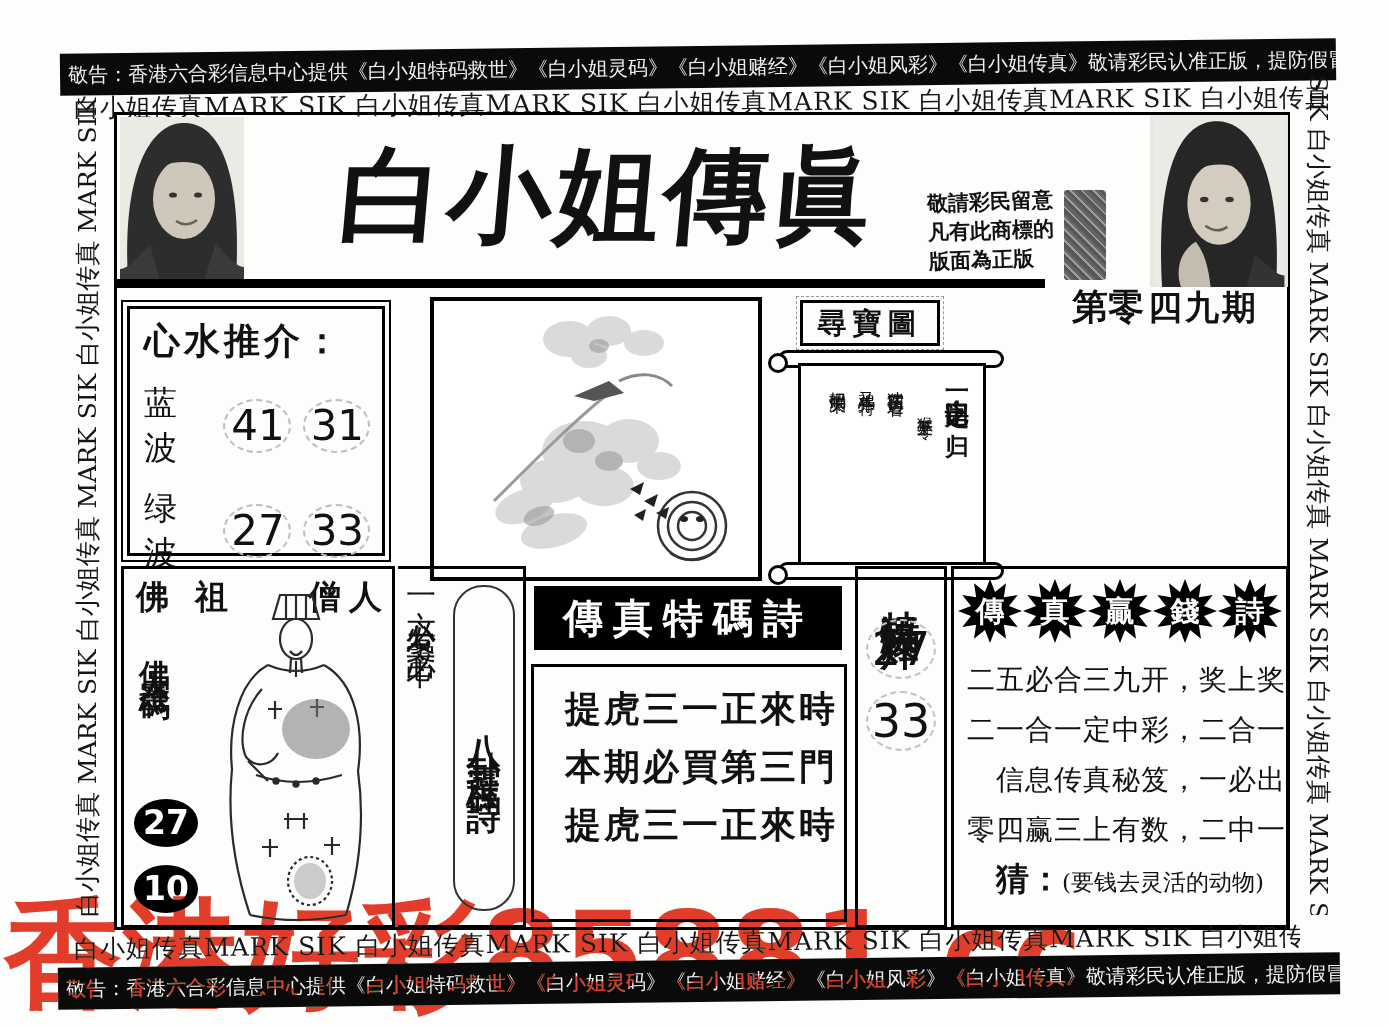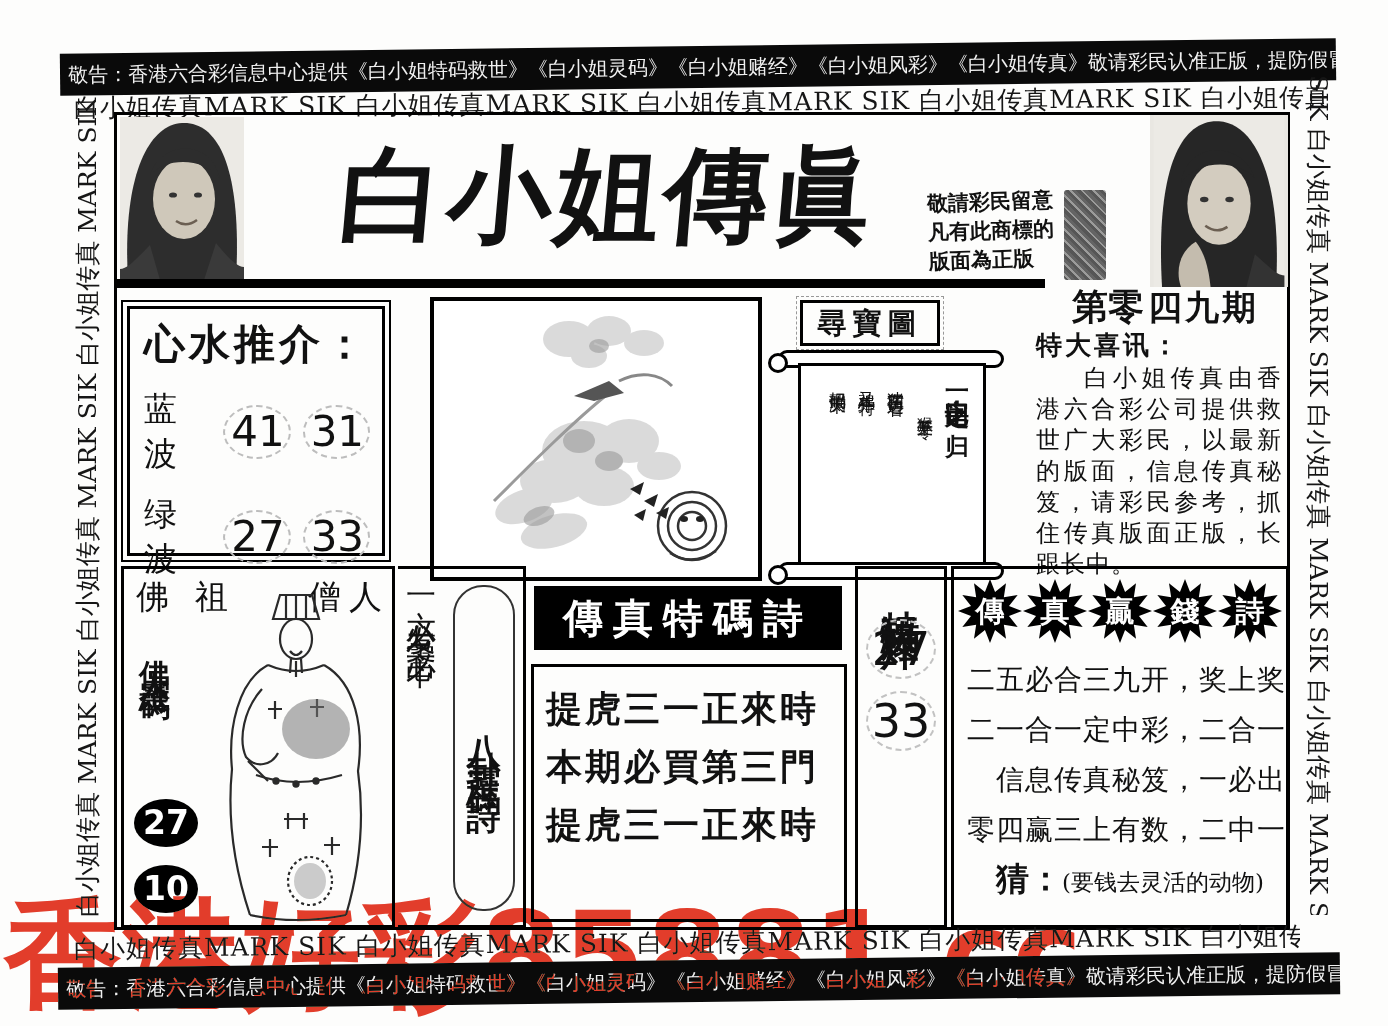--- a/index.html
+++ b/index.html
@@ -53,21 +53,21 @@
       #555;
   }
   .header-bar { left:117px; top:279px; width:928px; height:9px; background:#000; }
   .issue { left:1072px; top:283px; display:flex; align-items:baseline; gap:4px; font-weight:bold; }
   .issue .pre  { font-size:36px; }
   .issue .main { font-size:34px; letter-spacing:3px; }
 
   
   .xinshui-outer { left:121px; top:300px; width:270px; height:262px; border:2px solid #000; padding:4px; }
   .xinshui-inner { width:100%; height:100%; border:3px solid #000; padding:8px 12px 0 14px; }
-  .xinshui-title { font-size:41px; font-weight:bold; letter-spacing:4px; }
+  .xinshui-title { font-size:36px; font-weight:bold; letter-spacing:4px; }
   .xinshui-row { display:flex; align-items:center; margin-top:15px; gap:12px; }
   .xinshui-label { font-size:33px; letter-spacing:2px; }
   .num { font-family:"DejaVu Sans","Liberation Sans",sans-serif; }
   .dash-circle {
     display:inline-block; min-width:62px; text-align:center; font-size:42px;
     border:2px dashed #bdbdbd; border-radius:50%; padding:0 6px; line-height:50px;
   }
 
   
   .pic-box { left:430px; top:297px; width:332px; height:284px; border:4px solid #000; background:#fff; }
@@ -101,41 +101,41 @@
   .scroll-col  { font-size:17px; letter-spacing:2px; }
   .scroll-col.c0 { margin-top:26px; font-size:16px; }
 
   
   .news { left:1030px; top:328px; width:258px; height:252px; padding:0 6px; }
   .news-title { font-size:26px; font-weight:bold; letter-spacing:3px; }
   .news-body  { font-size:24px; line-height:31px; text-indent:2em; text-align:justify; letter-spacing:1px; }
 
   
   .buddha-box { left:121px; top:566px; width:274px; height:362px; border:3px solid #000; }
-  .b-corner { position:absolute; font-size:33px; font-weight:400; }
+  .b-corner { position:absolute; font-size:33px; font-weight:700; }
   .b-left-label  { left:12px; top:6px; letter-spacing:26px; }
   .b-right-label { right:2px; top:6px; letter-spacing:8px; }
   .b-side { position:absolute; left:10px; top:66px; font-size:31px; font-weight:600; letter-spacing:10px; }
   .b-oval {
     position:absolute; left:10px; width:64px; height:48px; background:#000; color:#fff;
     border-radius:50%; text-align:center; line-height:48px; font-size:33px; font-weight:bold;
   }
   .mid-comp { left:398px; top:566px; width:128px; height:362px; border:3px solid #000; border-left:none; }
   .mid-slogan { position:absolute; left:2px; top:10px; height:346px; font-size:30px; letter-spacing:8px; }
   .bagua-box {
     position:absolute; right:8px; top:16px; width:62px; height:326px;
     border:2px solid #333; border-radius:30px; display:flex; align-items:center; justify-content:center;
   }
   .bagua-title { font-size:34px; font-weight:bold; letter-spacing:16px; }
 
   .tema-header {
     left:534px; top:586px; width:308px; height:64px; background:#000; color:#fff;
     font-size:40px; font-weight:bold; letter-spacing:10px; text-align:center; line-height:64px;
   }
-  .tema-box { left:531px; top:664px; width:316px; height:258px; border:3px solid #000; padding:12px 6px 0 12px; }
+  .tema-box { left:531px; top:664px; width:316px; height:258px; border:3px solid #000; padding:12px 6px 0 12px;text-align:right; }
   .tema-line { font-size:36px; line-height:58px; letter-spacing:3px; font-weight:600; white-space:nowrap; }
 
   .baozha-box {
     left:855px; top:566px; width:92px; height:362px; border:3px solid #000;
     display:flex; flex-direction:column; align-items:center;
   }
   .baozha-title { margin-top:10px; font-size:39px; font-weight:bold; letter-spacing:7px; }
   .baozha-num {
     font-size:46px; line-height:56px; margin-top:12px; min-width:70px;
     border:2px dashed #c2c2c2; border-radius:50%; text-align:center; padding:0 2px;
@@ -287,24 +287,20 @@
         <div class="vtext scroll-main">一字记之曰：归</div>
         <div class="vtext scroll-col c0">猴羊开三零</div>
         <div class="vtext scroll-col">猪在四边看一</div>
         <div class="vtext scroll-col">又鸡牛开特</div>
         <div class="vtext scroll-col">把码测天下</div>
       </div>
     </div>
     <div class="scroll-roll bot"></div>
   </div>
 
-  <div class="abs news">
-    <div class="news-title">特大喜讯：</div>
-    <div class="news-body">白小姐传真由香港六合彩公司提供救世广大彩民，以最新的版面，信息传真秘笈，请彩民参考，抓住传真版面正版，长跟长中。</div>
-  </div>
 
   <div class="abs buddha-box">
     <span class="b-corner b-left-label">佛祖</span>
     <span class="b-corner b-right-label">僧人</span>
     <span class="b-side vtext">佛人靈碼</span>
     <span class="b-oval num" style="top:230px;">27</span>
     <span class="b-oval num" style="top:296px;">10</span>
     <svg class="abs" style="left:74px; top:20px;" width="196" height="336" viewBox="0 0 196 336">
       <g stroke="#2a2a2a" stroke-width="2.2" fill="none">
         <path d="M82 6 L114 6 L121 30 L75 30 Z"></path>

